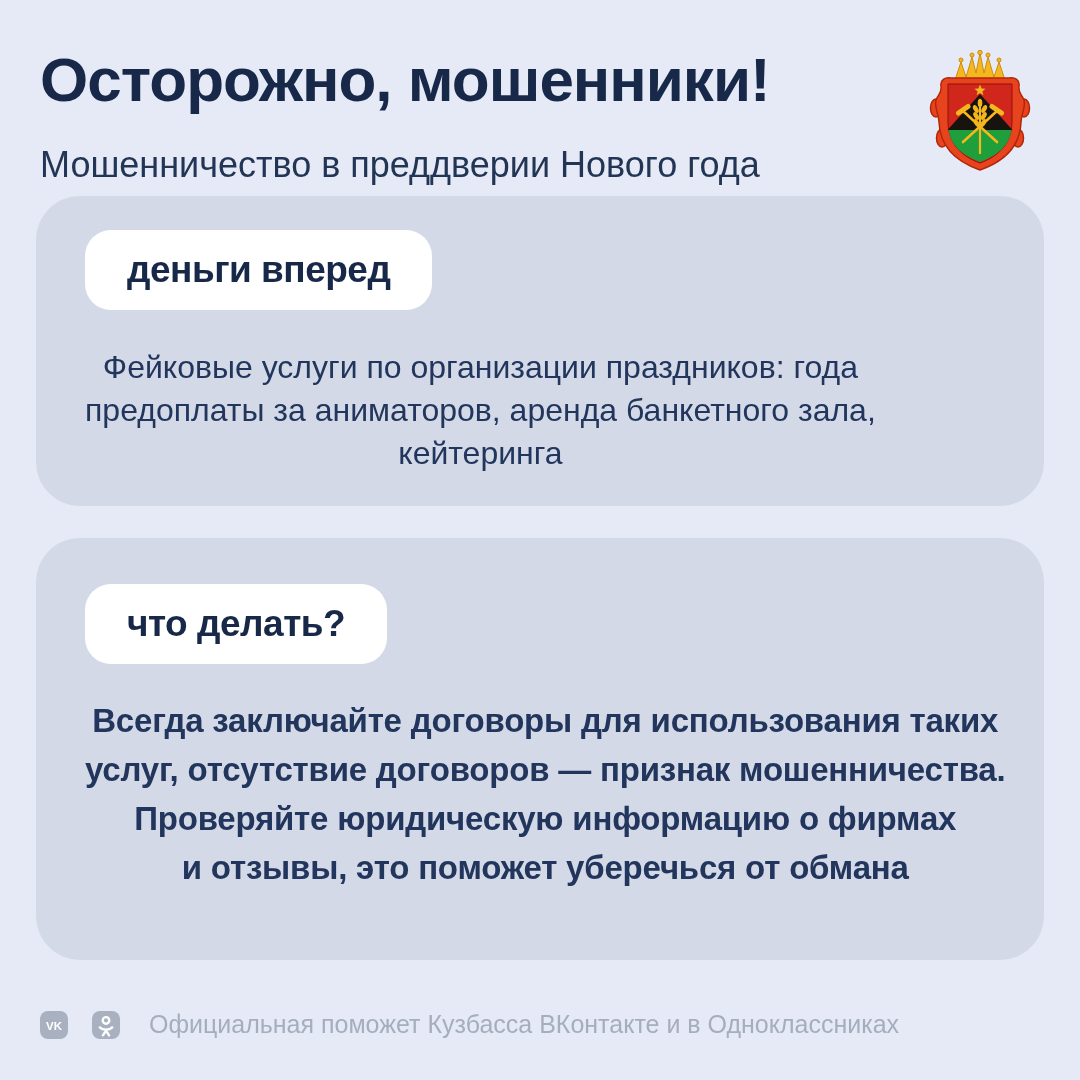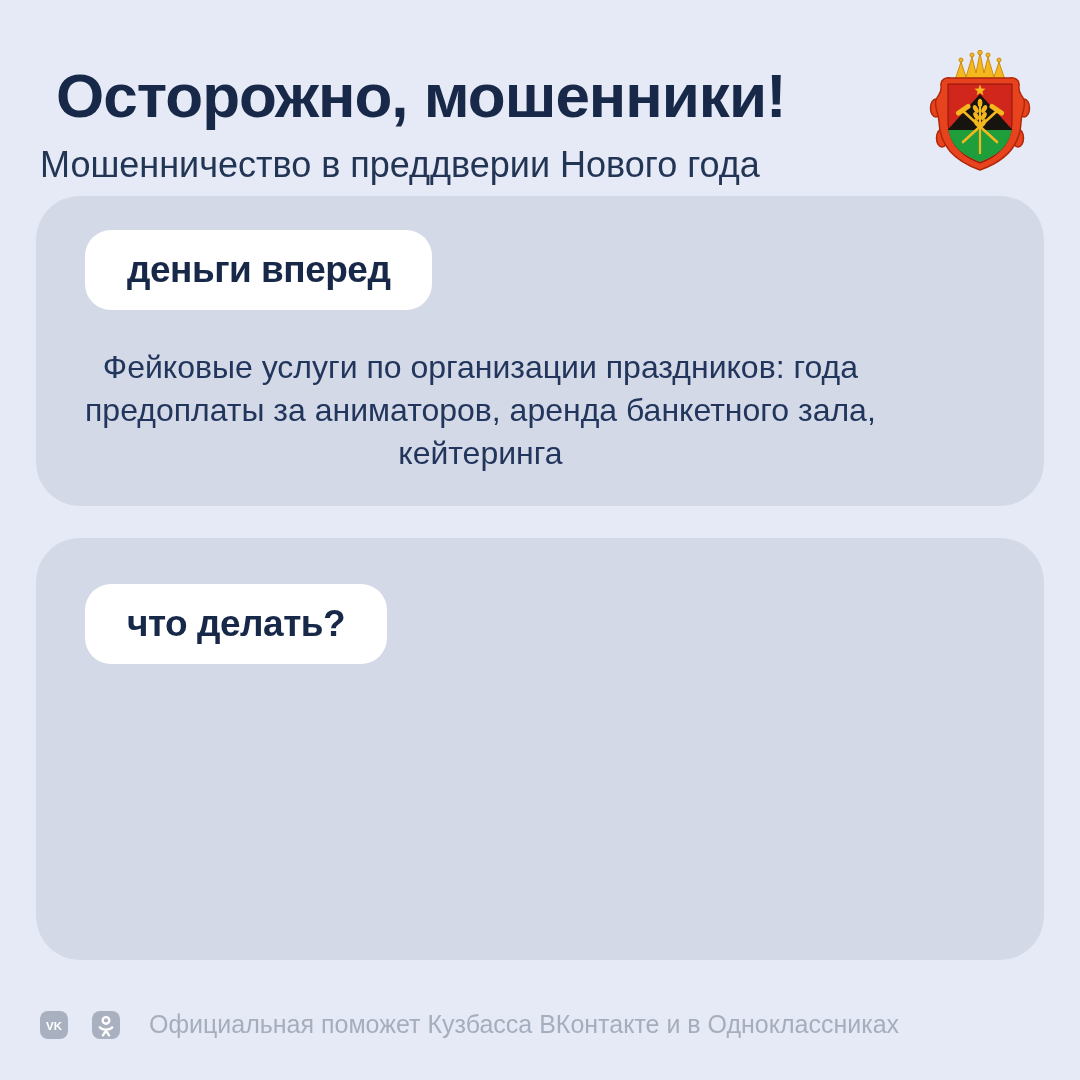--- a/index.html
+++ b/index.html
@@ -6,21 +6,21 @@
     --bg:#e5eaf6; --card:#d3d9e6; --badge-bg:#ffffff; --title:#182848;
     --subtitle:#233555; --body:#22355c; --footer:#a6aebd; --icon:#a9b1c0;
   }
   html,body{margin:0;padding:0;}
   body{font-family:"Liberation Sans","DejaVu Sans",sans-serif;background:#fff;}
   .poster{
     position:relative;width:1080px;height:1080px;background:var(--bg);
     overflow:hidden;
   }
   .title{
-    position:absolute;left:40px;top:44px;margin:16px;
+    position:absolute;left:40px;top:44px;margin:0;
     font-size:62px;font-weight:700;letter-spacing:-1px;color:var(--title);
   }
   .subtitle{
     position:absolute;left:40px;top:144px;margin:0;
     font-size:36px;font-weight:400;color:var(--subtitle);
   }
   .emblem{position:absolute;left:925px;top:50px;width:110px;height:122px;}
   .card{
     position:absolute;left:36px;width:1008px;background:var(--card);
     border-radius:44px;
@@ -109,20 +109,24 @@
     </div>
     <p class="card-text">Фейковые услуги по организации праздников: года
 предоплаты за аниматоров, аренда банкетного зала,
 кейтеринга</p>
   </section>
 
   <section class="card card-2">
     <div class="badge">
       <span>что делать?</span>
     </div>
+    <p class="card-text">Всегда заключайте договоры для использования таких
+услуг, отсутствие договоров — признак мошенничества.
+Проверяйте юридическую информацию о фирмах
+и отзывы, это поможет уберечься от обмана</p>
   </section>
 
   <div class="footer">
     <span class="social-icon">
       <svg viewBox="0 0 28 28" width="28" height="28" aria-hidden="true">
         <rect x="0" y="0" width="28" height="28" rx="8" fill="#a9b1c0"></rect>
         <text x="14" y="18.6" text-anchor="middle" font-family="Liberation Sans, sans-serif" font-size="11.5" font-weight="bold" fill="#ffffff">VK</text>
       </svg>
     </span>
     <span class="social-icon">

